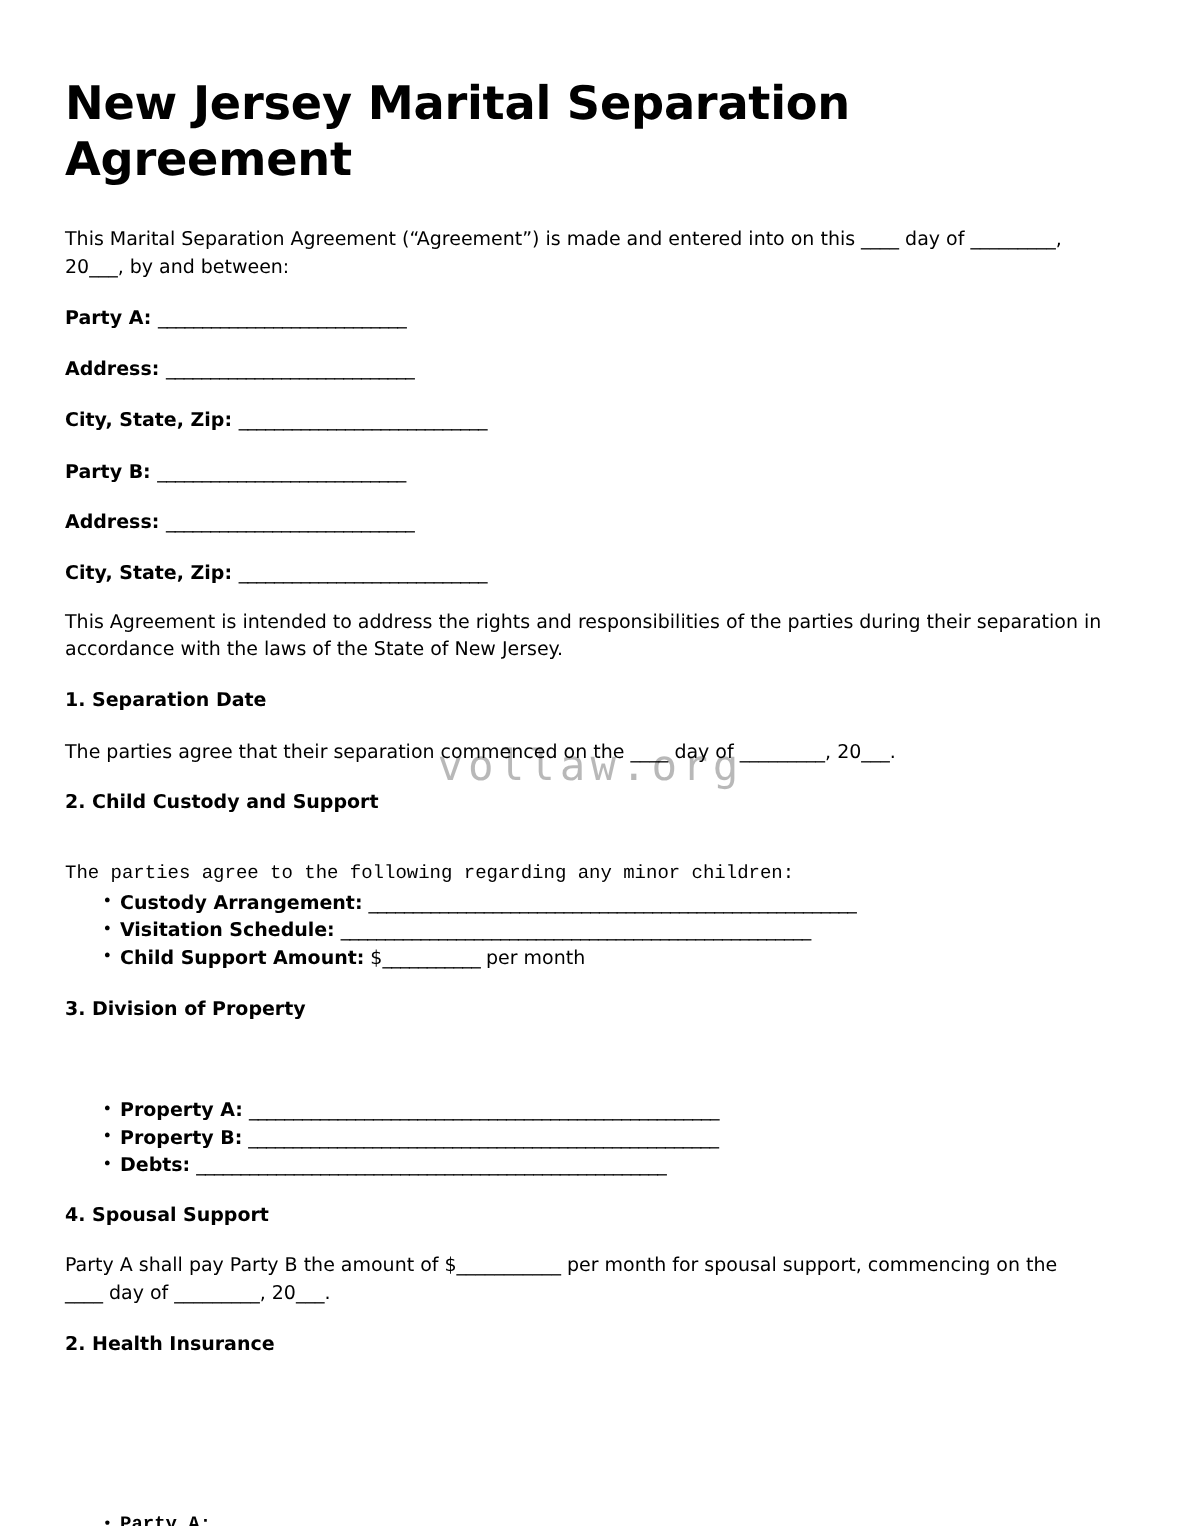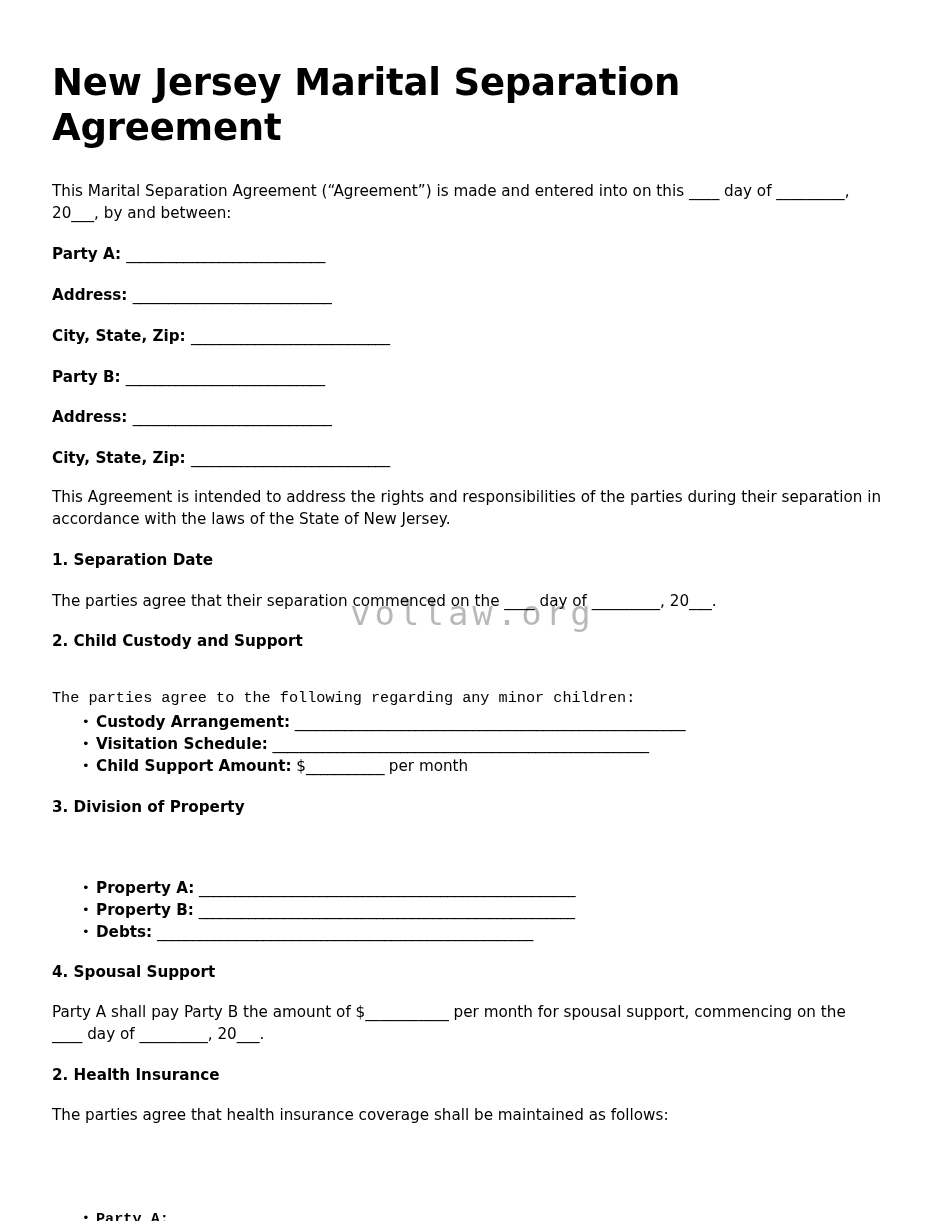--- a/index.html
+++ b/index.html
@@ -200,21 +200,20 @@
     <li>
       <span class="lbl">Debts:</span>
       <span class="blank">_____________________________________________________</span>
     </li>
   </ul>
 
   <div class="sec-heading" style="top:962px;text-align:right;">4. Spousal Support</div>
   <div class="para" style="top:1002px; width:800px;">Party A shall pay Party B the amount of $___________ per month for spousal support, commencing on the ____ day of _________, 20___.</div>
 
   <div class="sec-heading" style="top:1065px;">2. Health Insurance</div>
-  <div class="para" style="top:1105px;">The parties agree that health insurance coverage shall be maintained as follows:</div>
   <ul class="bullets" style="top:1208px;font-family:Liberation Mono, monospace;">
     <li>
       <span class="lbl">Party A:</span>
       <span class="blank">_____________________________________________</span>
     </li>
   </ul>
 
   <div class="watermark">vollaw.org</div>
 
 </div>

